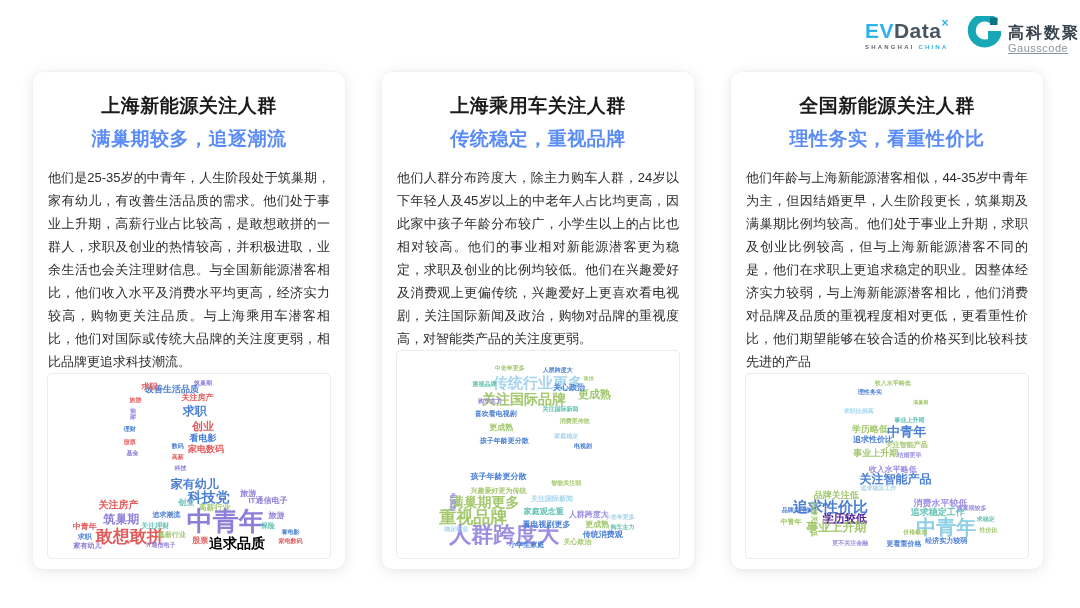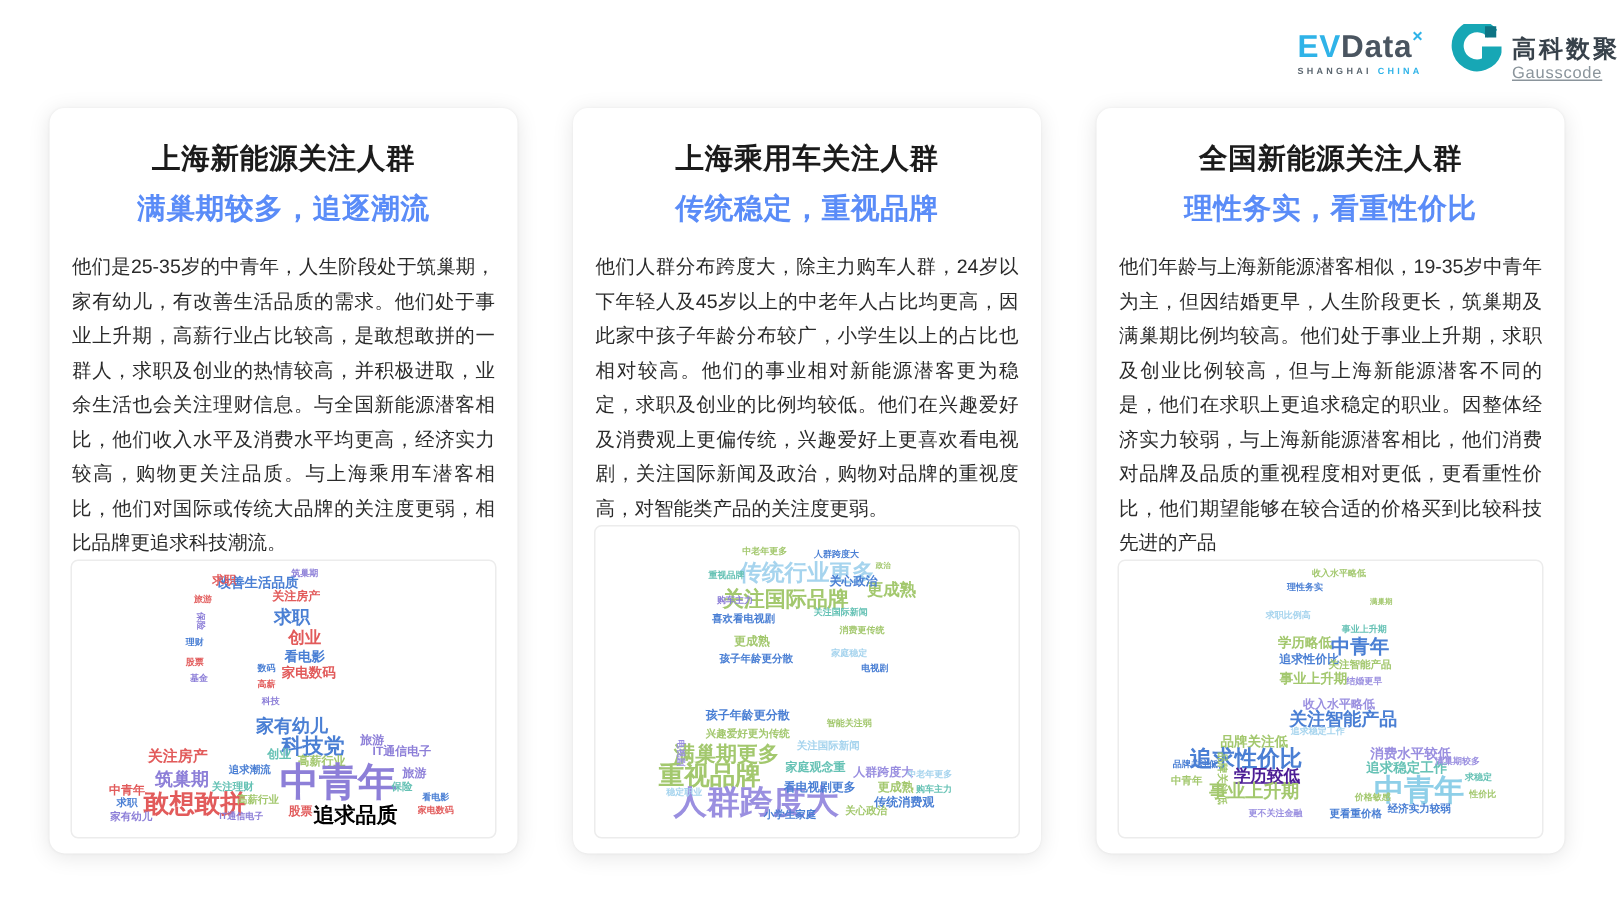--- a/index.html
+++ b/index.html
@@ -142,21 +142,21 @@
         <span class="cw" style="left: 64%; top: 92%; font-size: 7px; color: rgb(163, 200, 110); transform: translate(-50%, -50%);">关心政治</span>
         <span class="cw" style="left: 46%; top: 93%; font-size: 7px; color: rgb(74, 127, 212); transform: translate(-50%, -50%);">小学生家庭</span>
         <span class="cw" style="left: 21%; top: 86%; font-size: 6px; color: rgb(166, 212, 238); transform: translate(-50%, -50%);">稳定职业</span>
         <span class="cw" style="left: 20%; top: 73%; font-size: 6px; color: rgb(154, 143, 224); transform: translate(-50%, -50%) rotate(90deg);">电视剧</span>
       </div>
   </section>
 
   <section class="card">
     <h2>全国新能源关注人群</h2>
     <h3>理性务实，看重性价比</h3>
-    <p>他们年龄与上海新能源潜客相似，19-35岁中青年为主，但因结婚更早，人生阶段更长，筑巢期及满巢期比例均较高。他们处于事业上升期，求职及创业比例较高，但与上海新能源潜客不同的是，他们在求职上更追求稳定的职业。因整体经济实力较弱，与上海新能源潜客相比，他们消费对品牌及品质的重视程度相对更低，更看重性价比，他们期望能够在较合适的价格买到比较科技先进的产品</p>
+    <p>他们年龄与上海新能源潜客相似，44-35岁中青年为主，但因结婚更早，人生阶段更长，筑巢期及满巢期比例均较高。他们处于事业上升期，求职及创业比例较高，但与上海新能源潜客不同的是，他们在求职上更追求稳定的职业。因整体经济实力较弱，与上海新能源潜客相比，他们消费对品牌及品质的重视程度相对更低，更看重性价比，他们期望能够在较合适的价格买到比较科技先进的产品</p>
     <div class="cloud-box">
         <span class="cw" style="left: 52%; top: 5%; font-size: 6px; color: rgb(163, 200, 110); transform: translate(-50%, -50%);">收入水平略低</span>
         <span class="cw" style="left: 44%; top: 10%; font-size: 6px; color: rgb(74, 127, 212); transform: translate(-50%, -50%);">理性务实</span>
         <span class="cw" style="left: 58%; top: 25%; font-size: 6px; color: rgb(102, 194, 181); transform: translate(-50%, -50%);">事业上升期</span>
         <span class="cw" style="left: 57%; top: 31%; font-size: 13px; color: rgb(74, 127, 212); transform: translate(-50%, -50%);">中青年</span>
         <span class="cw" style="left: 44%; top: 30%; font-size: 9px; color: rgb(163, 200, 110); transform: translate(-50%, -50%);">学历略低</span>
         <span class="cw" style="left: 45%; top: 36%; font-size: 8px; color: rgb(74, 127, 212); transform: translate(-50%, -50%);">追求性价比</span>
         <span class="cw" style="left: 57%; top: 38%; font-size: 7px; color: rgb(163, 200, 110); transform: translate(-50%, -50%);">关注智能产品</span>
         <span class="cw" style="left: 58%; top: 44%; font-size: 6px; color: rgb(154, 143, 224); transform: translate(-50%, -50%);">结婚更早</span>
         <span class="cw" style="left: 46%; top: 43%; font-size: 9px; color: rgb(163, 200, 110); transform: translate(-50%, -50%);">事业上升期</span>

